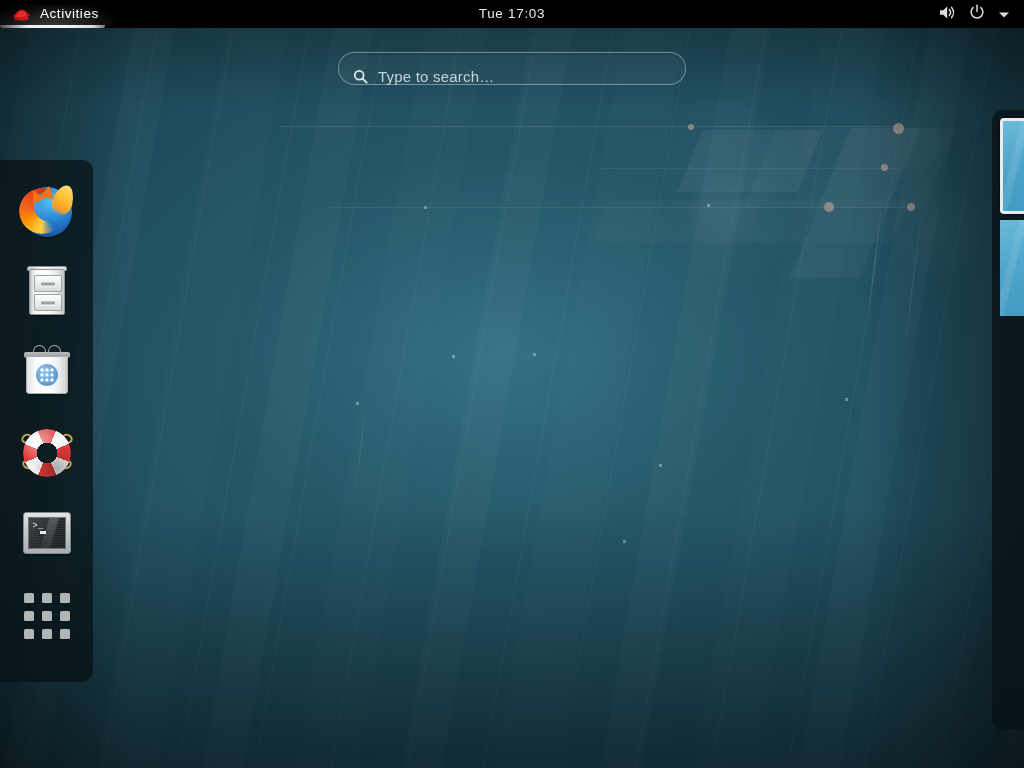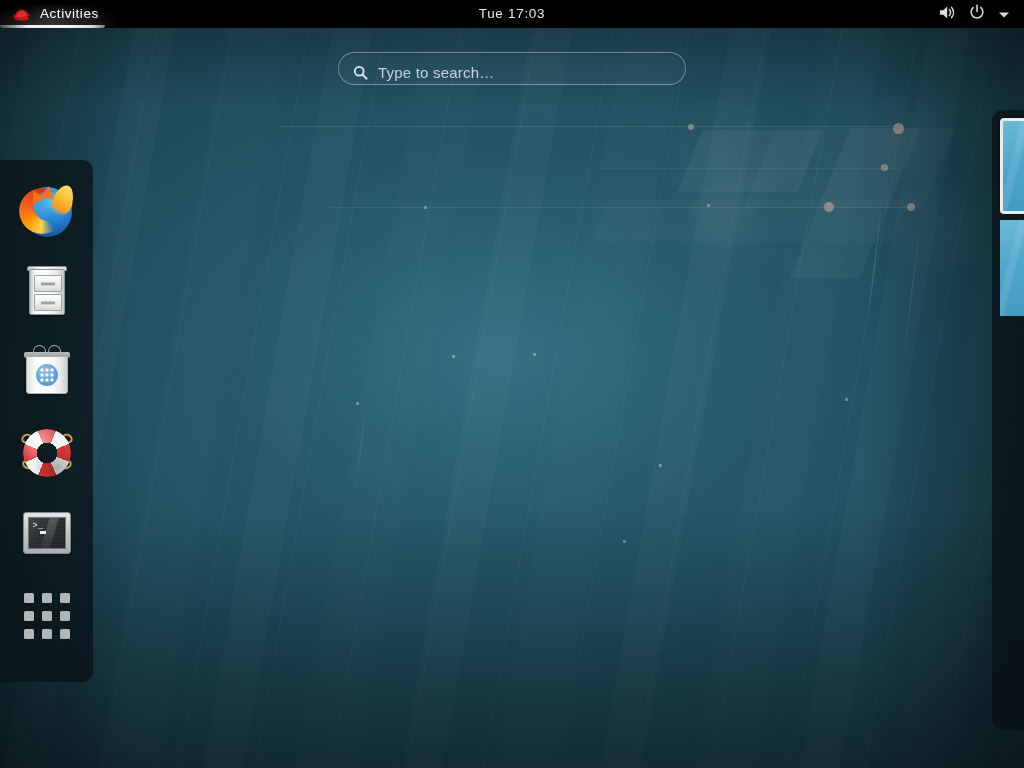--- a/index.html
+++ b/index.html
@@ -159,22 +159,22 @@
     position:absolute; left:0; top:52px;
     width:1024px;
     display:flex; justify-content:center;
     z-index:30;
   }
   #search-entry {
     width:348px; height:33px;
     border:1px solid rgba(225,238,242,0.42);
     border-radius:17px;
     background:rgba(255,255,255,0.035);
-    display:flex; align-items:flex-start;
-    padding:12px 14px;
+    display:flex; align-items:flex-end;
+    padding:0 14px;
     gap:10px;
     cursor:text;
     box-shadow:inset 0 1px 2px rgba(0,0,0,0.18);
   }
   #search-placeholder {
     color:#d2dee1;
     font-size:15px;
     letter-spacing:0.2px;
     line-height:1;
     opacity:0.92;

